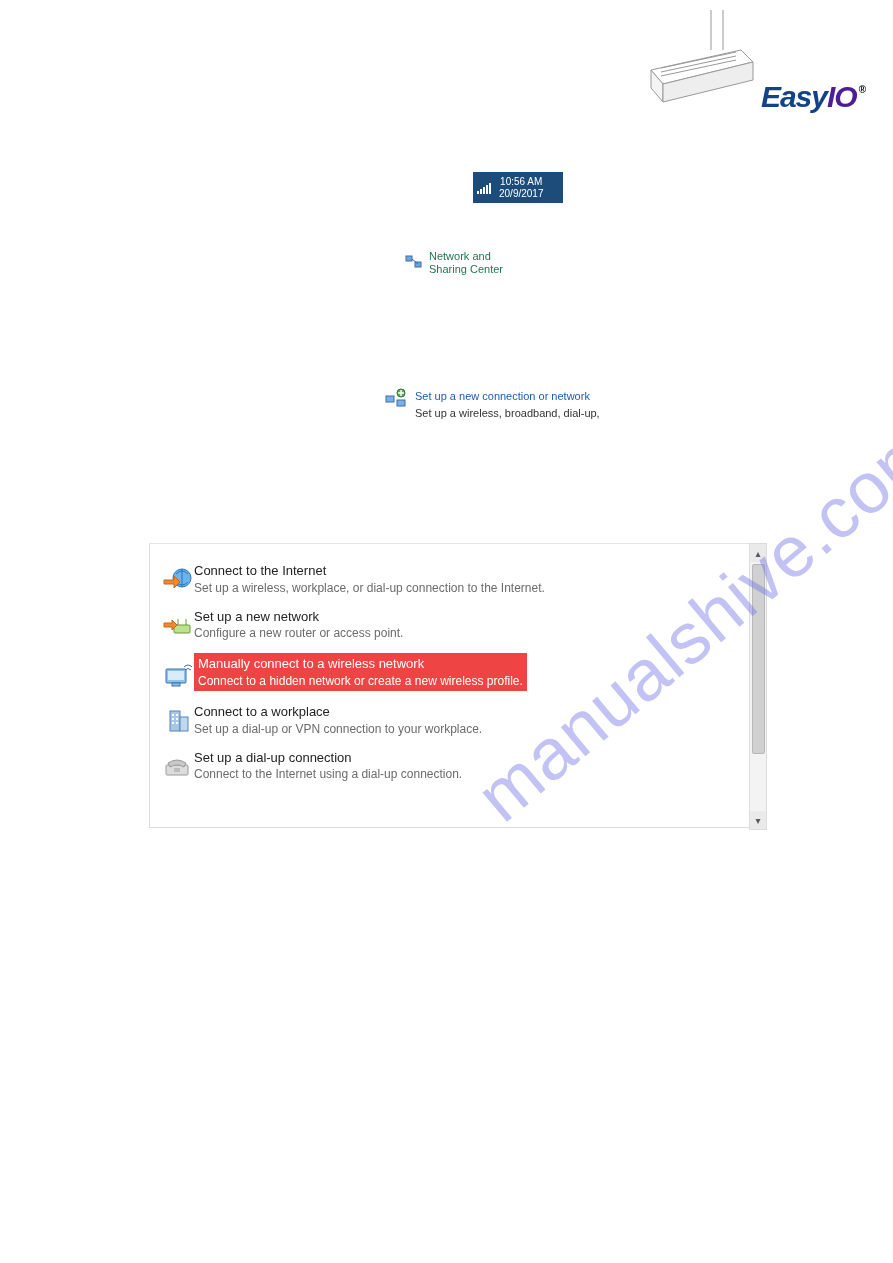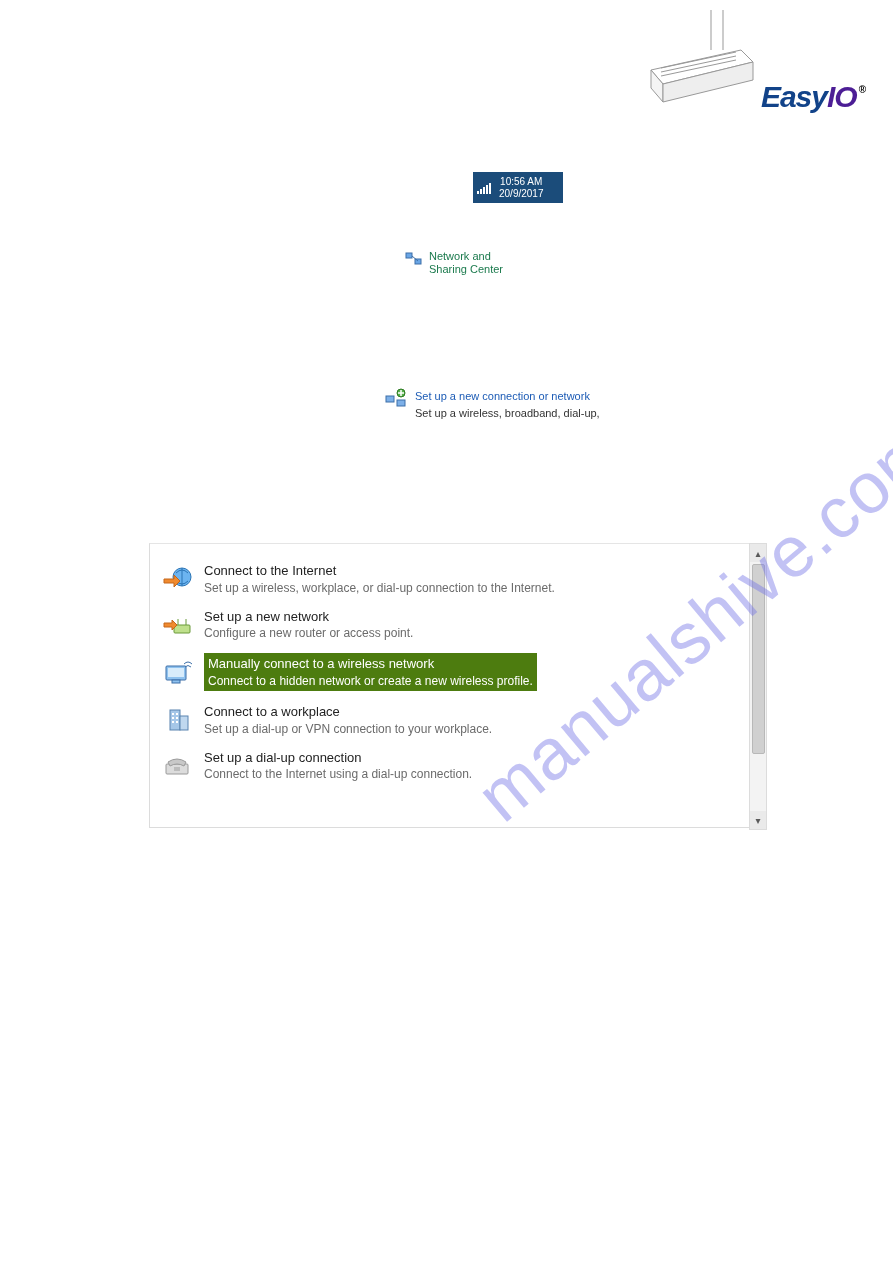--- a/index.html
+++ b/index.html
@@ -77,21 +77,21 @@
   .tray .signal span:nth-child(3){height:7px;}
   .tray .signal span:nth-child(4){height:9px;}
   .tray .signal span:nth-child(5){height:11px;}
   .tray .clk { margin-left: 8px; text-align:center; line-height:1.2; }
   
   .netshare {
     position: absolute;
     top: 250px;
     left: 405px;
     display: flex;
-    align-items: flex-start;
+    align-items: center;
     gap: 6px;
     font-size: 11px;
   }
   .netshare .label { color: #1b7a4d; width: 100px; line-height:1.2; }
   
   .setup {
     position: absolute;
     top: 388px;
     left: 385px;
     display: flex;
@@ -112,29 +112,28 @@
     border: 1px solid #dcdcdc;
     border-right: none;
     border-top: 1px solid #e5e5e5;
   }
   .panel-inner {
     position: relative;
     padding: 12px 10px 10px 10px;
   }
   .option {
     display: flex;
-    align-items: center;
-    gap: 10px;
+    align-items: flex-end;
     padding: 6px 2px;
   }
   .option .icon-box { width: 32px; height: 32px; flex-shrink: 0; }
   .option .otitle { font-size: 13px; color: #222; }
   .option .osub   { font-size: 12px; color: #6b6b6b; }
   .option.selected .texts {
-    background: #4d7c0f;
+    background: #ef4444;
     color: #fff;
     padding: 2px 4px;
   }
   .option.selected .otitle,
   .option.selected .osub { color: #fff; }
   .option .texts { line-height: 1.35; }
   
   .scroll {
     position: absolute;
     top: -1px;

